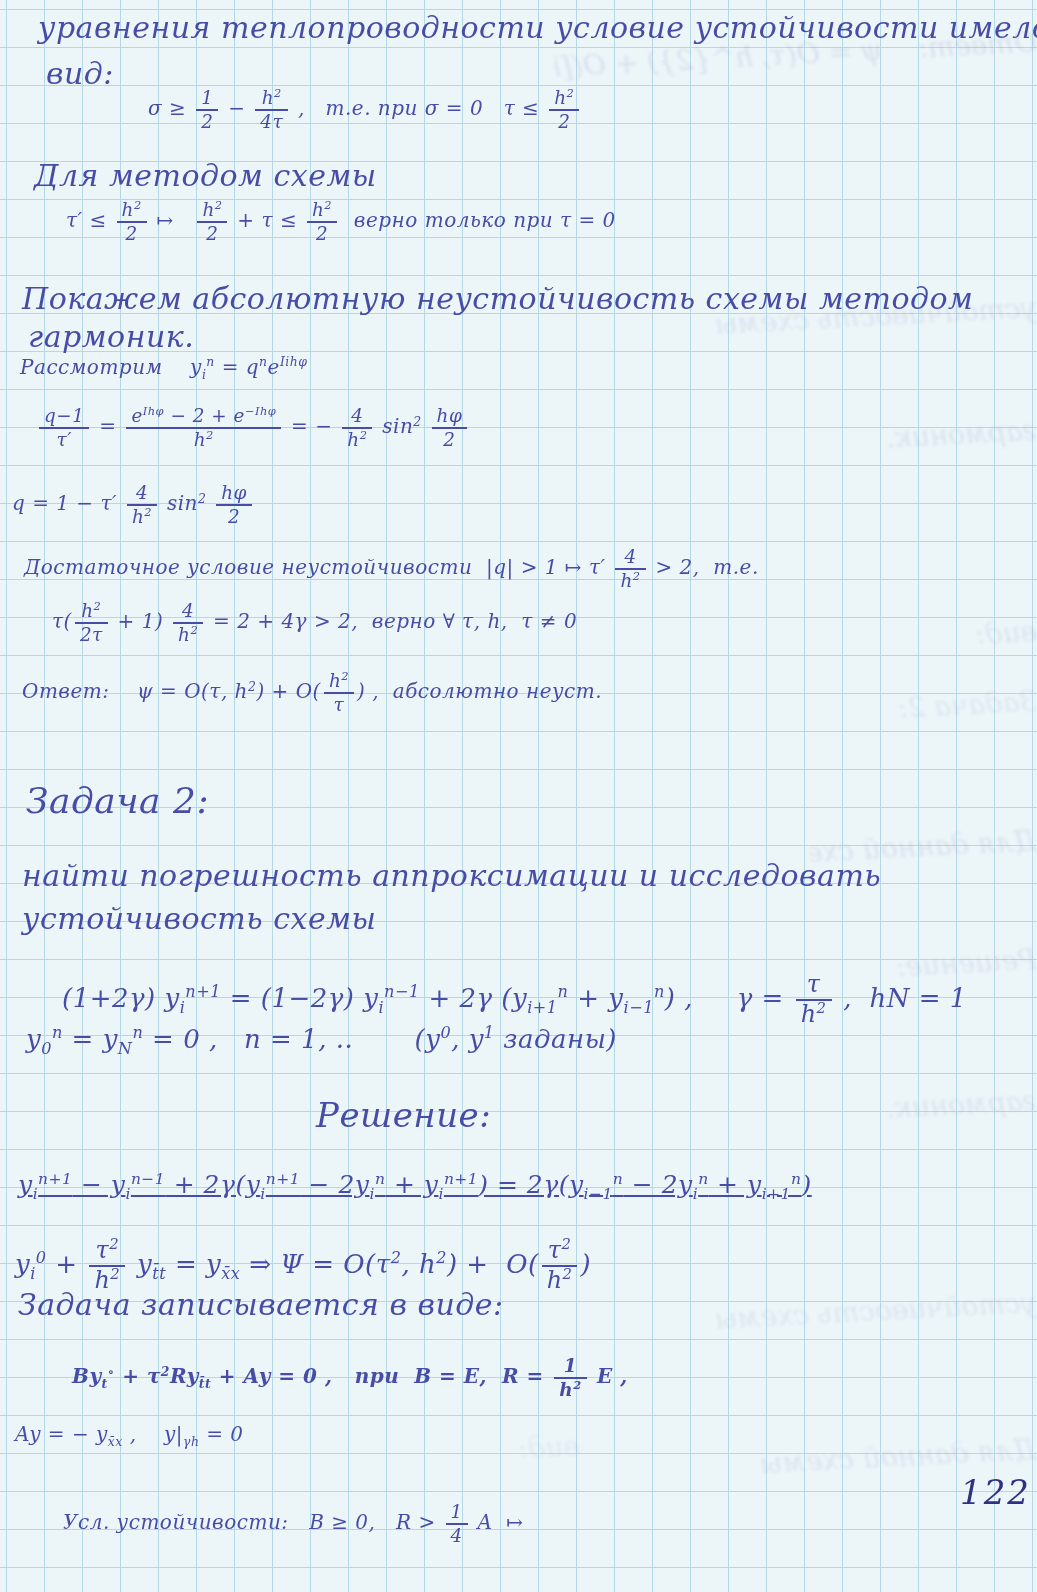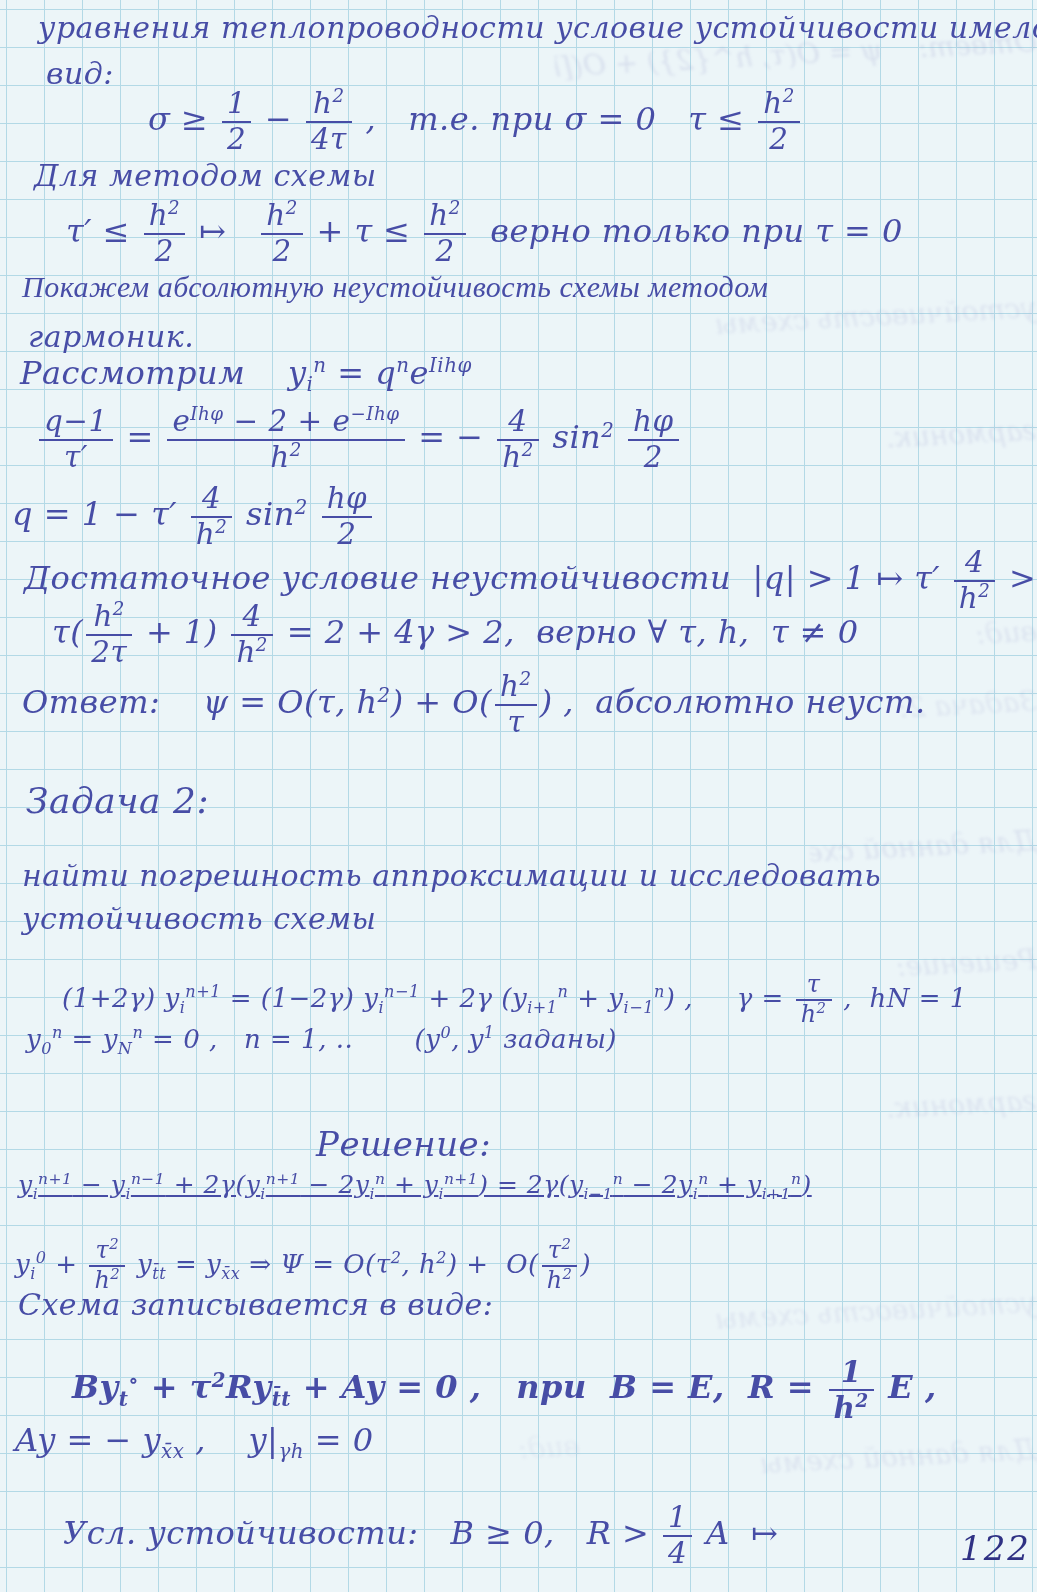--- a/index.html
+++ b/index.html
@@ -17,59 +17,59 @@
     font-style:italic;
     color:var(--ink,#474da6);
   }
   .line{
     position:absolute;
     white-space:pre;
     letter-spacing:.5px;
     line-height:1.05;
   }
   .t30{font-size:30px;}
-  .t28{font-size:32px;}
+  .t28{font-size:20px;}
   .t26{font-size:26px;}
   .t25{font-size:25px;text-decoration:underline;}
   .t36{font-size:36px;}
   .t34{font-size:34px;}
   
   .frac{display:inline-block;text-align:center;vertical-align:middle;line-height:1.08;margin:0 3px;font-size:.92em;}
   .frac .nu{display:block;border-bottom:2px solid currentColor;padding:0 5px 1px;}
   .frac .de{display:block;padding:1px 5px 0;}
   sup{font-size:.62em;line-height:0;}
   sub{font-size:.62em;line-height:0;}
   
   .l0{left:38px;top:12px;}
   .l1{left:46px;top:58px;}
   .l2{left:148px;top:88px;}
   .l3{left:34px;top:160px;}
   .l4{left:66px;top:200px;}
-  .l5{left:22px;top:271px;font-family:Liberation Serif, serif;}
+  .l5{left:22px;top:283px;}
   .l6{left:28px;top:321px;}
   .l7{left:20px;top:357px;}
   .l8{left:36px;top:406px;}
   .l9{left:12px;top:483px;}
   .l10{left:24px;top:547px;}
   .l11{left:52px;top:601px;}
   .l12{left:22px;top:671px;}
   .l13{left:26px;top:782px;text-align:center;}
   .l14{left:22px;top:860px;}
   .l15{left:22px;top:903px;text-align:right;}
   .l16{left:62px;top:972px;}
   .l17{left:26px;top:1026px;}
-  .l18{left:316px;top:1127px;text-align:right;}
+  .l18{left:316px;top:1098px;text-align:right;}
   .l19{left:18px;top:1172px;}
   .l20{left:15px;top:1238px;}
   .l21{left:18px;top:1289px;}
   .l22{left:72px;top:1356px;font-weight:bold;}
   .l23{left:15px;top:1424px;}
   .l24{left:15px;top:1502px;margin-left:48px;}
   .page-number{
-    position:absolute;left:960px;top:1528px;
+    position:absolute;left:960px;top:1472px;
     font-size:34px;color:#2f3184;letter-spacing:2px;
   }
   
   .bleed{
     position:absolute;
     white-space:pre;
     transform:scaleX(-1) rotate(3deg);
     filter:blur(1.6px);
     opacity:.22;
     color:var(--bleed,#8f93c6);
@@ -120,19 +120,19 @@
   <div class="line l11 t28">τ(<span class="frac"><span class="nu">h<sup>2</sup></span><span class="de">2τ</span></span> + 1) <span class="frac"><span class="nu">4</span><span class="de">h<sup>2</sup></span></span> = 2 + 4γ &gt; 2,  верно ∀ τ, h,  τ ≠ 0</div>
   <div class="line l12 t28">Ответ:    ψ = O(τ, h<sup>2</sup>) + O(<span class="frac"><span class="nu">h<sup>2</sup></span><span class="de">τ</span></span>) ,  абсолютно неуст.</div>
   <div class="line l13 t36">Задача 2:</div>
   <div class="line l14 t30">найти погрешность аппроксимации и исследовать</div>
   <div class="line l15 t30">устойчивость схемы</div>
   <div class="line l16 t26">(1+2γ) y<sub>i</sub><sup>n+1</sup> = (1−2γ) y<sub>i</sub><sup>n−1</sup> + 2γ (y<sub>i+1</sub><sup>n</sup> + y<sub>i−1</sub><sup>n</sup>) ,     γ = <span class="frac"><span class="nu">τ</span><span class="de">h<sup>2</sup></span></span> ,  hN = 1</div>
   <div class="line l17 t26">y<sub>0</sub><sup>n</sup> = y<sub>N</sub><sup>n</sup> = 0 ,   n = 1, ..       (y<sup>0</sup>, y<sup>1</sup> заданы)</div>
   <div class="line l18 t34">Решение:</div>
   <div class="line l19 t25">y<sub>i</sub><sup>n+1</sup> − y<sub>i</sub><sup>n−1</sup> + 2γ(y<sub>i</sub><sup>n+1</sup> − 2y<sub>i</sub><sup>n</sup> + y<sub>i</sub><sup>n+1</sup>) = 2γ(y<sub>i−1</sub><sup>n</sup> − 2y<sub>i</sub><sup>n</sup> + y<sub>i+1</sub><sup>n</sup>)</div>
   <div class="line l20 t26">y<sub>i</sub><sup>0</sup> + <span class="frac"><span class="nu">τ<sup>2</sup></span><span class="de">h<sup>2</sup></span></span> y<sub>t̄t</sub> = y<sub>x̄x</sub> ⇒ Ψ = O(τ<sup>2</sup>, h<sup>2</sup>) +  O(<span class="frac"><span class="nu">τ<sup>2</sup></span><span class="de">h<sup>2</sup></span></span>)</div>
-  <div class="line l21 t30">Схема записывается в виде:</div>
+  <div class="line l21 t30">Задача записывается в виде:</div>
   <div class="line l22 t28">By<sub>t</sub><sup>∘</sup> + τ<sup>2</sup>Ry<sub>t̄t</sub> + Ay = 0 ,   при  B = E,  R = <span class="frac"><span class="nu">1</span><span class="de">h<sup>2</sup></span></span> E ,</div>
   <div class="line l23 t28">Ay = − y<sub>x̄x</sub> ,    y|<sub>γh</sub> = 0</div>
   <div class="line l24 t28">Усл. устойчивости:   B ≥ 0,   R &gt; <span class="frac"><span class="nu">1</span><span class="de">4</span></span> A  ↦</div>
 
   <div class="page-number">122</div>
 </div>
 
 </body></html>

